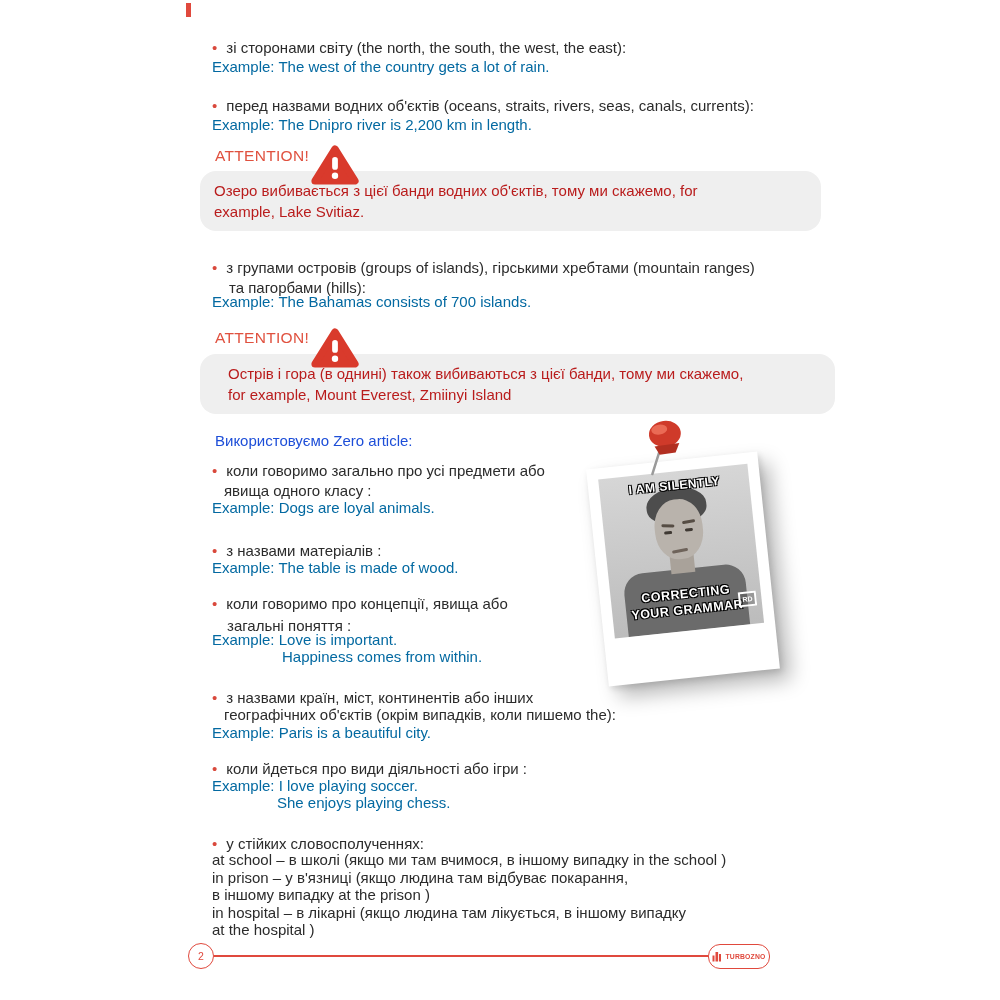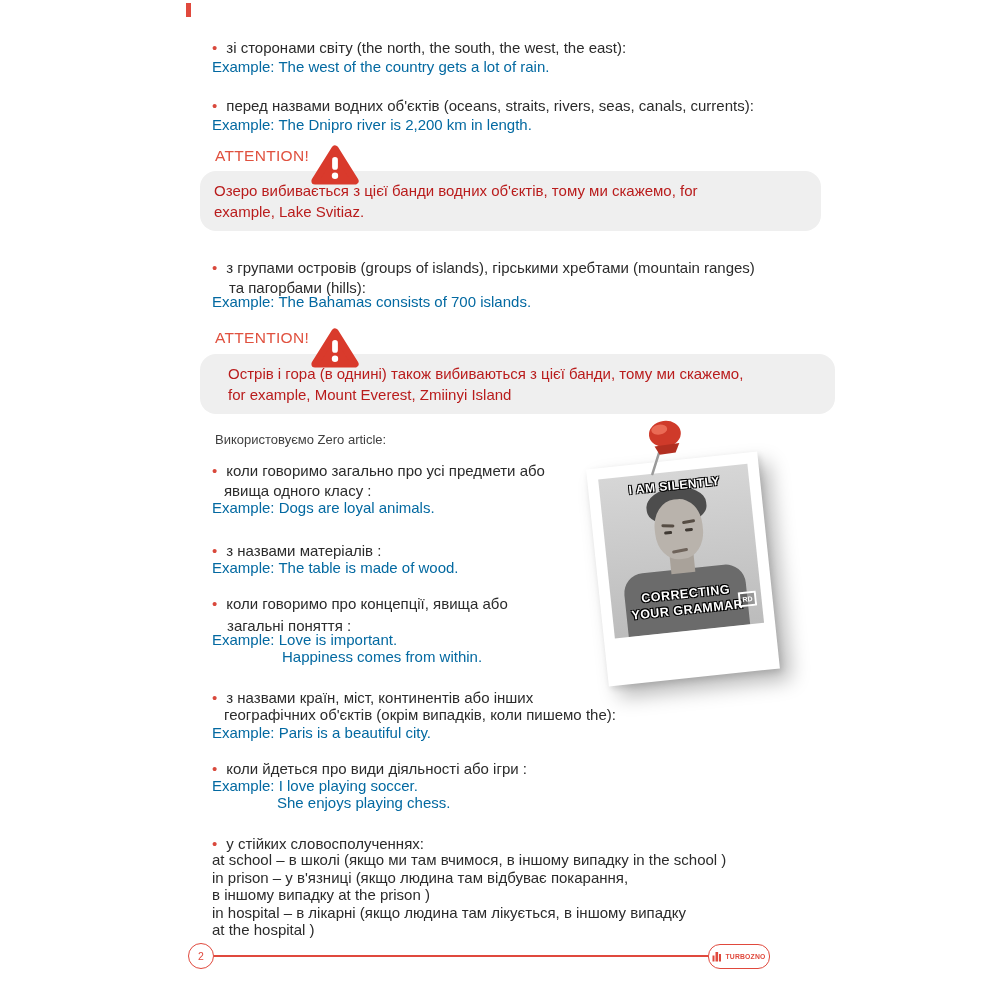--- a/index.html
+++ b/index.html
@@ -3,21 +3,21 @@
 <meta charset="utf-8">
 <style>
   html,body{margin:0;padding:0;}
   body{width:1000px;height:1000px;background:#ffffff;font-family:"Liberation Sans","DejaVu Sans",sans-serif;}
   #page{position:relative;width:1000px;height:1000px;background:#ffffff;overflow:hidden;}
 
   .line{position:absolute;font-size:15px;line-height:20px;color:#2b2b2b;white-space:nowrap;}
   .bullet-row{display:flex;align-items:flex-start;}
   .dot{color:#d9493c;font-size:15px;margin-right:9px;line-height:20px;}
   .example{color:#0369a1;}
-  .red-heading{position:absolute;font-size:13px;color:#404040;white-space:nowrap;}
+  .red-heading{position:absolute;font-size:15px;color:#1d4ed8;white-space:nowrap;}
 
   .attention-label{position:absolute;font-size:15.5px;color:#e0513f;letter-spacing:.3px;white-space:nowrap;}
   .warning{position:absolute;z-index:3;}
 
   .graybox{position:absolute;left:200px;width:587px;background:#efefef;border-radius:16px;padding:9px 20px 9px 14px;z-index:2;}
   .graybox .gline{font-size:15px;line-height:21px;color:#b91c1c;white-space:nowrap;}
 
   .corner-tick{position:absolute;left:186px;top:3px;width:5px;height:14px;background:#e0493d;}
 
   

